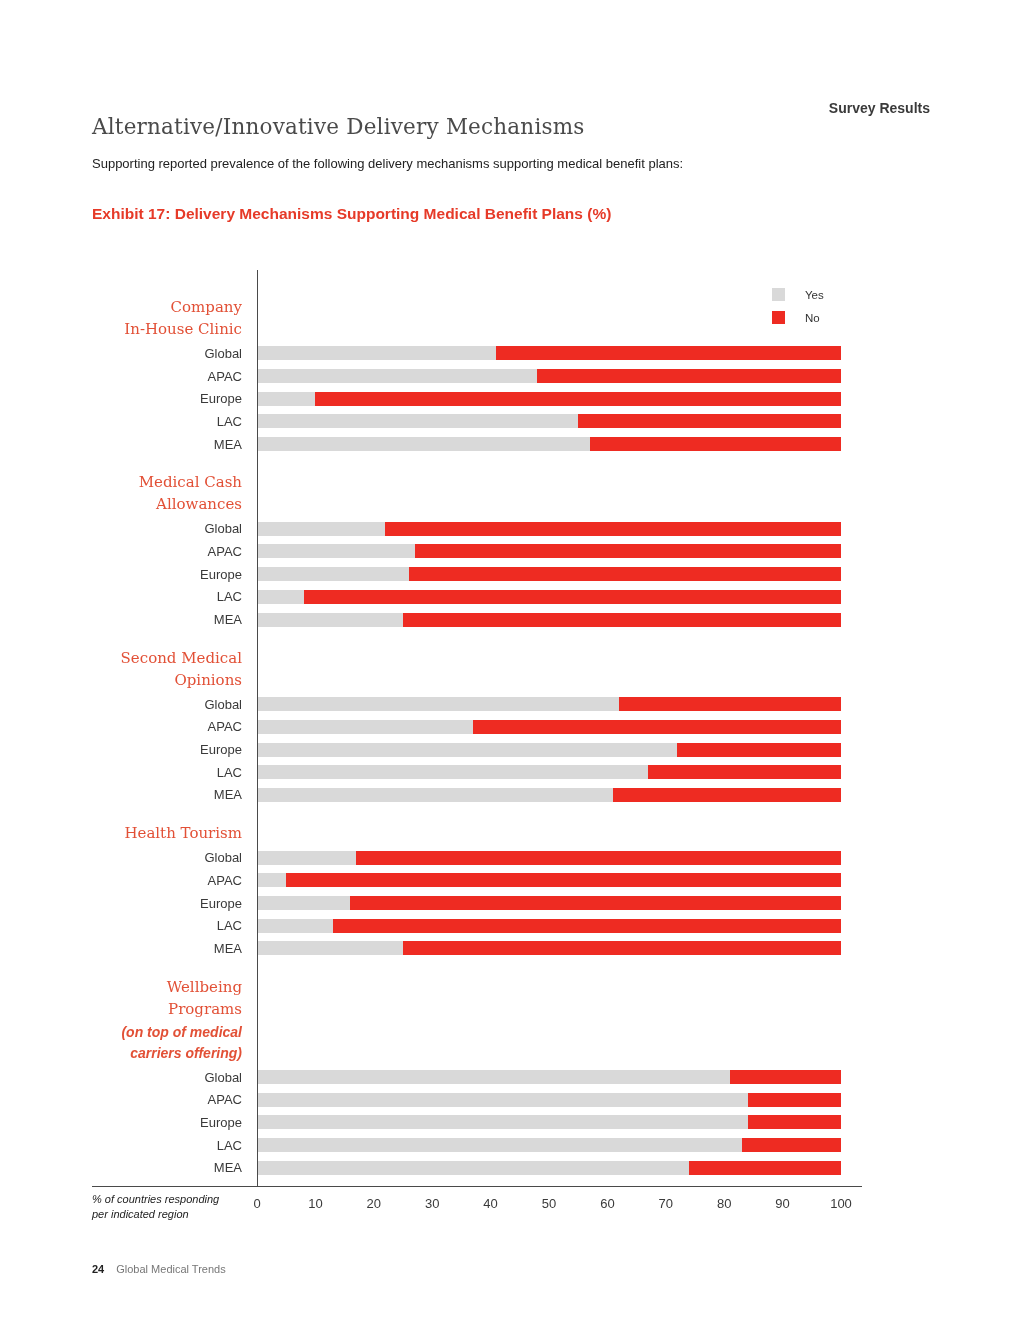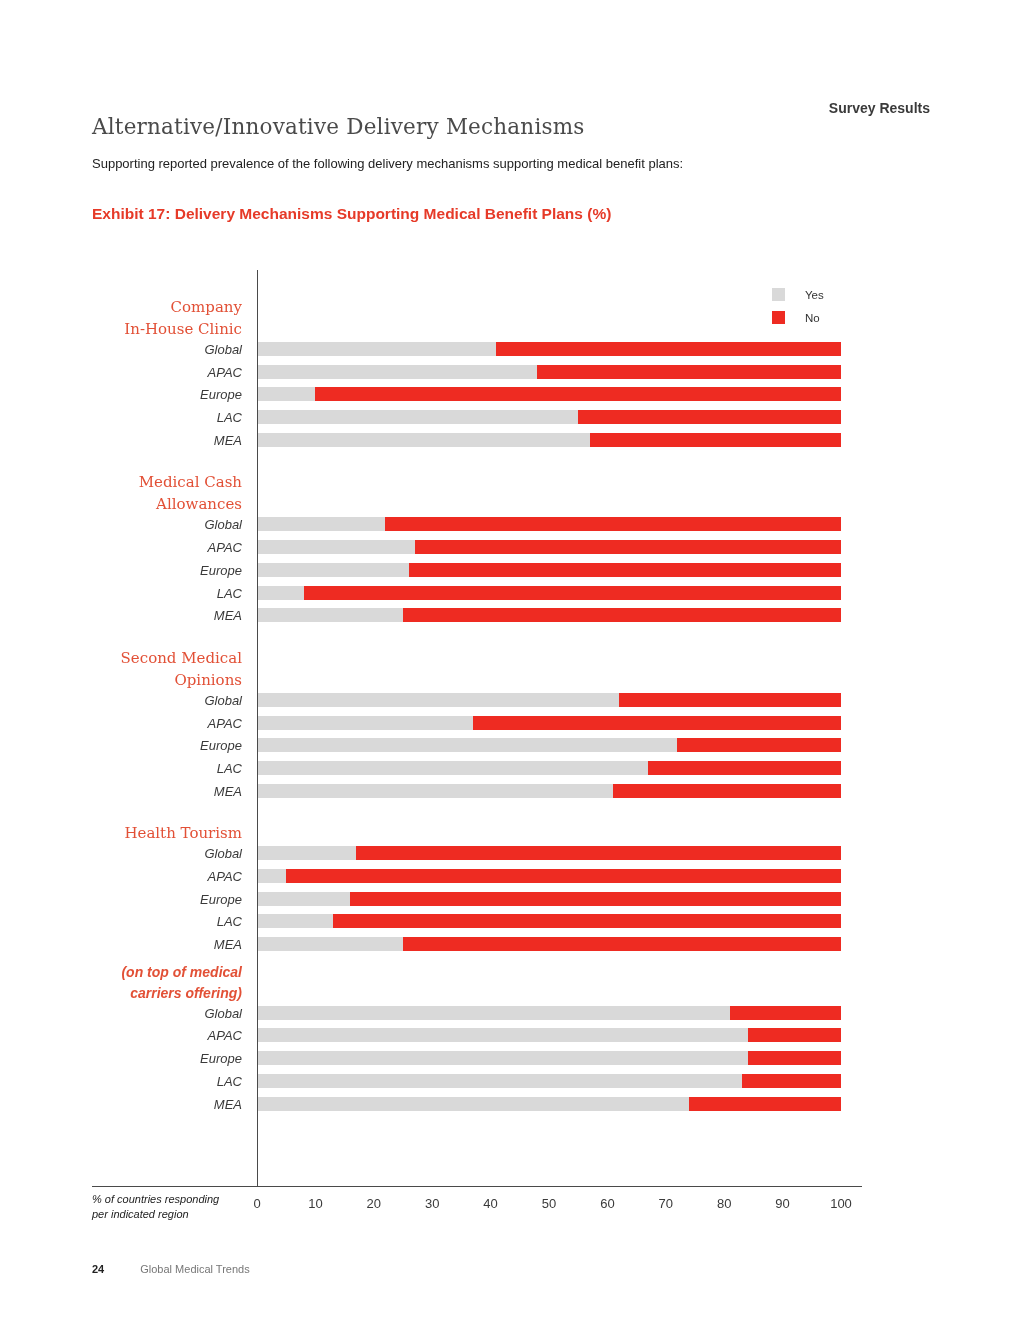--- a/index.html
+++ b/index.html
@@ -75,21 +75,21 @@
     padding-right: 15px;
     text-align: right;
     font-size: 14px;
     font-weight: bold;
     font-style: italic;
     line-height: 21px;
     color: var(--red-head, #e25036);
     margin-top: 2px;
     margin-bottom: 2px;
   }
-  .row { display: flex; align-items: flex-start; height: 22.7px; font-style: italic; }
+  .row { display: flex; align-items: center; height: 22.7px; }
   .row-label {
     width: 165px;
     padding-right: 15px;
     text-align: right;
     font-size: 13px;
     color: #3a3a3a;
   }
   .track { flex: 1; height: 14px; display: flex; }
   .seg { height: 100%; }
   .seg.yes { background: var(--yes, #d9d9d9); }
@@ -138,21 +138,21 @@
   }
   .swatch { width: 13px; height: 13px; display: inline-block; }
   .swatch.yes { background: var(--yes, #d9d9d9); }
   .swatch.no  { background: var(--no, #ee2b22); }
   .footer {
     position: absolute;
     left: 92px;
     top: 1263px;
     font-size: 11px;
   }
-  .page-num { font-weight: bold; color: #222222; margin-right: 36px; }
+  .page-num { font-weight: bold; color: #222222; margin-right: 12px; }
   .footer-text { color: #777777; }
 </style>
 </head>
 <body>
 
 <div class="page">
 
   <div class="header-right">Survey Results</div>
 
   <h1 class="title">Alternative/Innovative Delivery Mechanisms</h1>
@@ -332,20 +332,23 @@
           </div>
           <div class="row">
             <div class="row-label">MEA</div>
             <div class="track">
               <div class="seg yes" style="width: 25%;"></div>
               <div class="seg no" style="width: 75%;"></div>
             </div>
           </div>
         </div>
         <div class="group">
+          <div class="group-heading">
+            <div>Wellbeing Programs</div>
+          </div>
           <div class="group-note">
             <div>(on top of medical</div>
             <div>carriers offering)</div>
           </div>
           <div class="row">
             <div class="row-label">Global</div>
             <div class="track">
               <div class="seg yes" style="width: 81%;"></div>
               <div class="seg no" style="width: 19%;"></div>
             </div>

